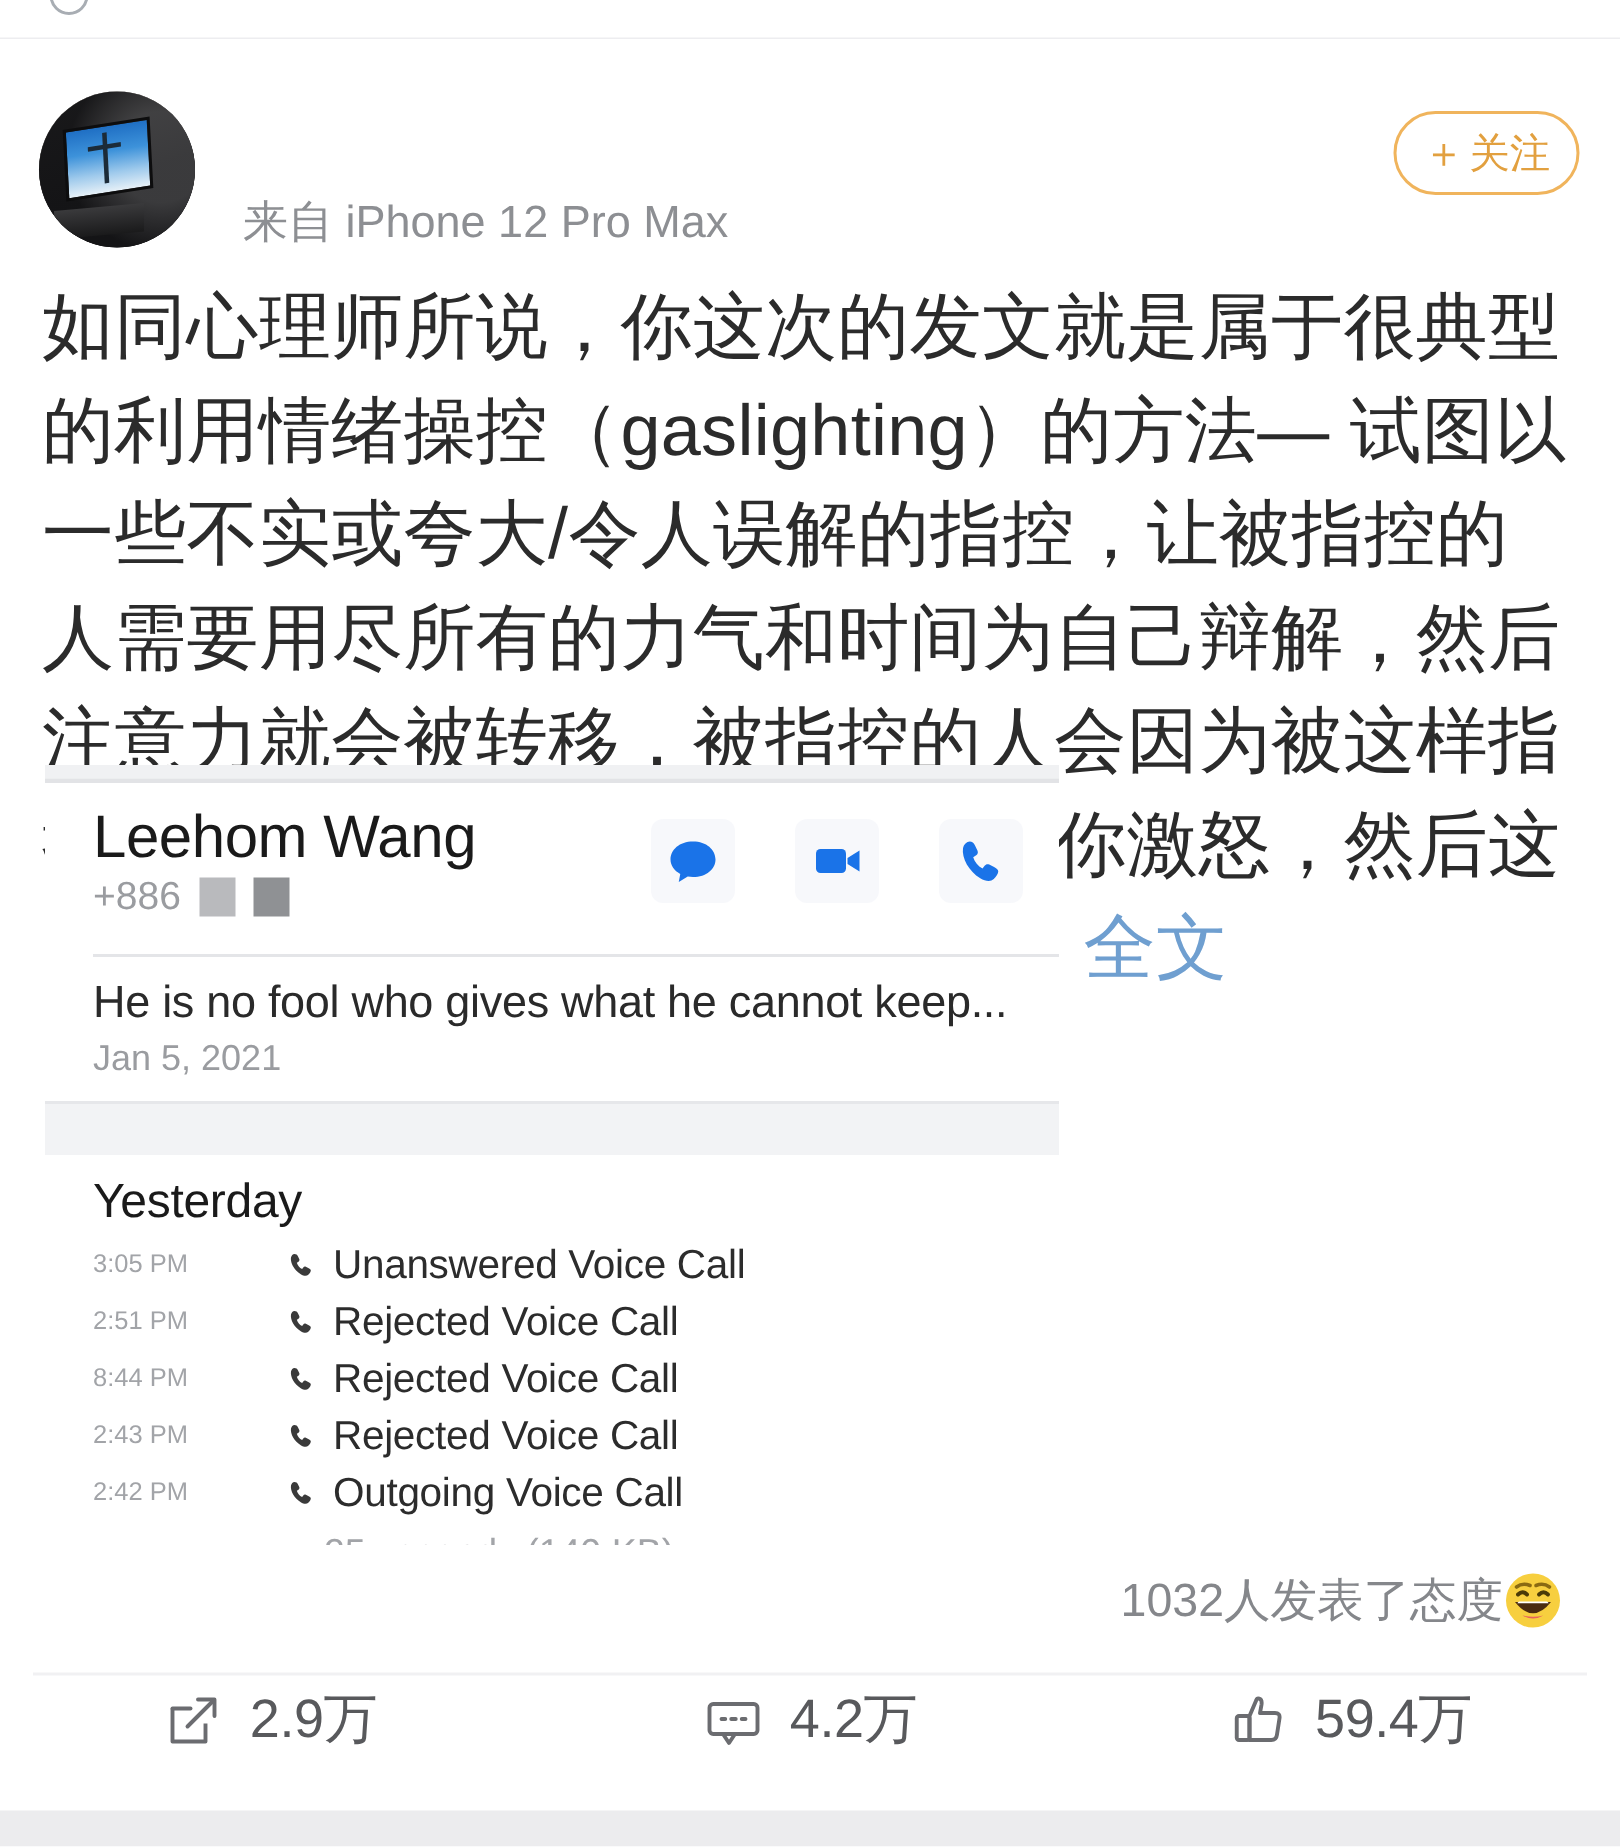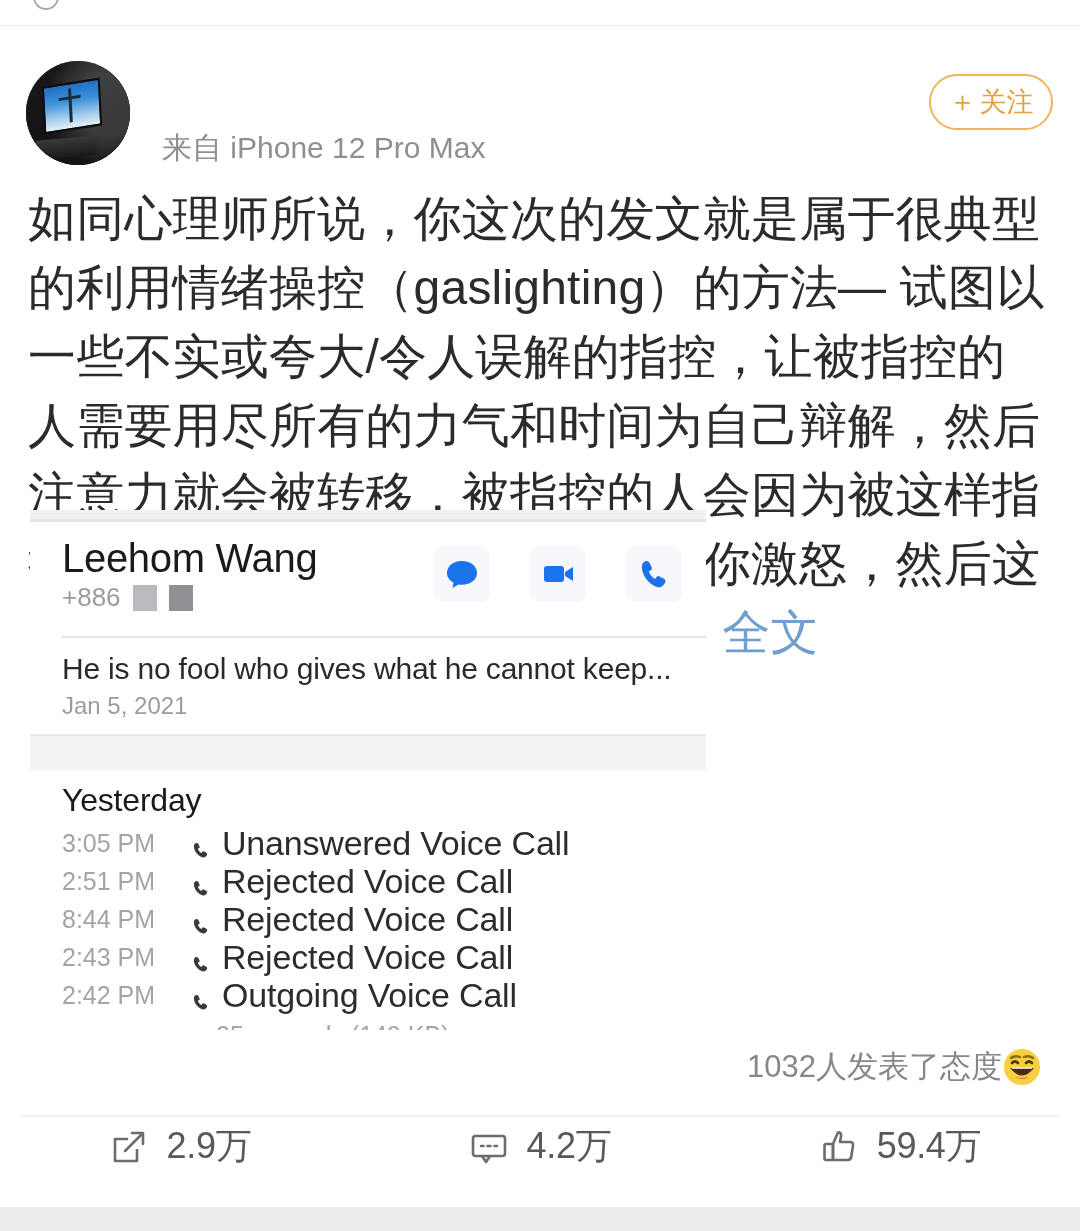--- a/index.html
+++ b/index.html
@@ -275,28 +275,28 @@
   }
   .call-row {
     position: relative;
     height: 38px;
     display: flex;
     align-items: center;
   }
   .call-time {
     position: absolute;
     left: 32px;
-    font-size: 25px;
+    font-size: 17px;
     color: #a2a4a8;
     width: 120px;
   }
   .call-type {
     position: absolute;
     left: 160px;
-    font-size: 34px;
+    font-size: 27px;
     color: #2c2c2c;
     display: flex;
     align-items: center;
     gap: 10px;
     letter-spacing: -0.2px;
   }
   .call-dur {
     position: absolute;
     left: 186px;
     font-size: 25px;

